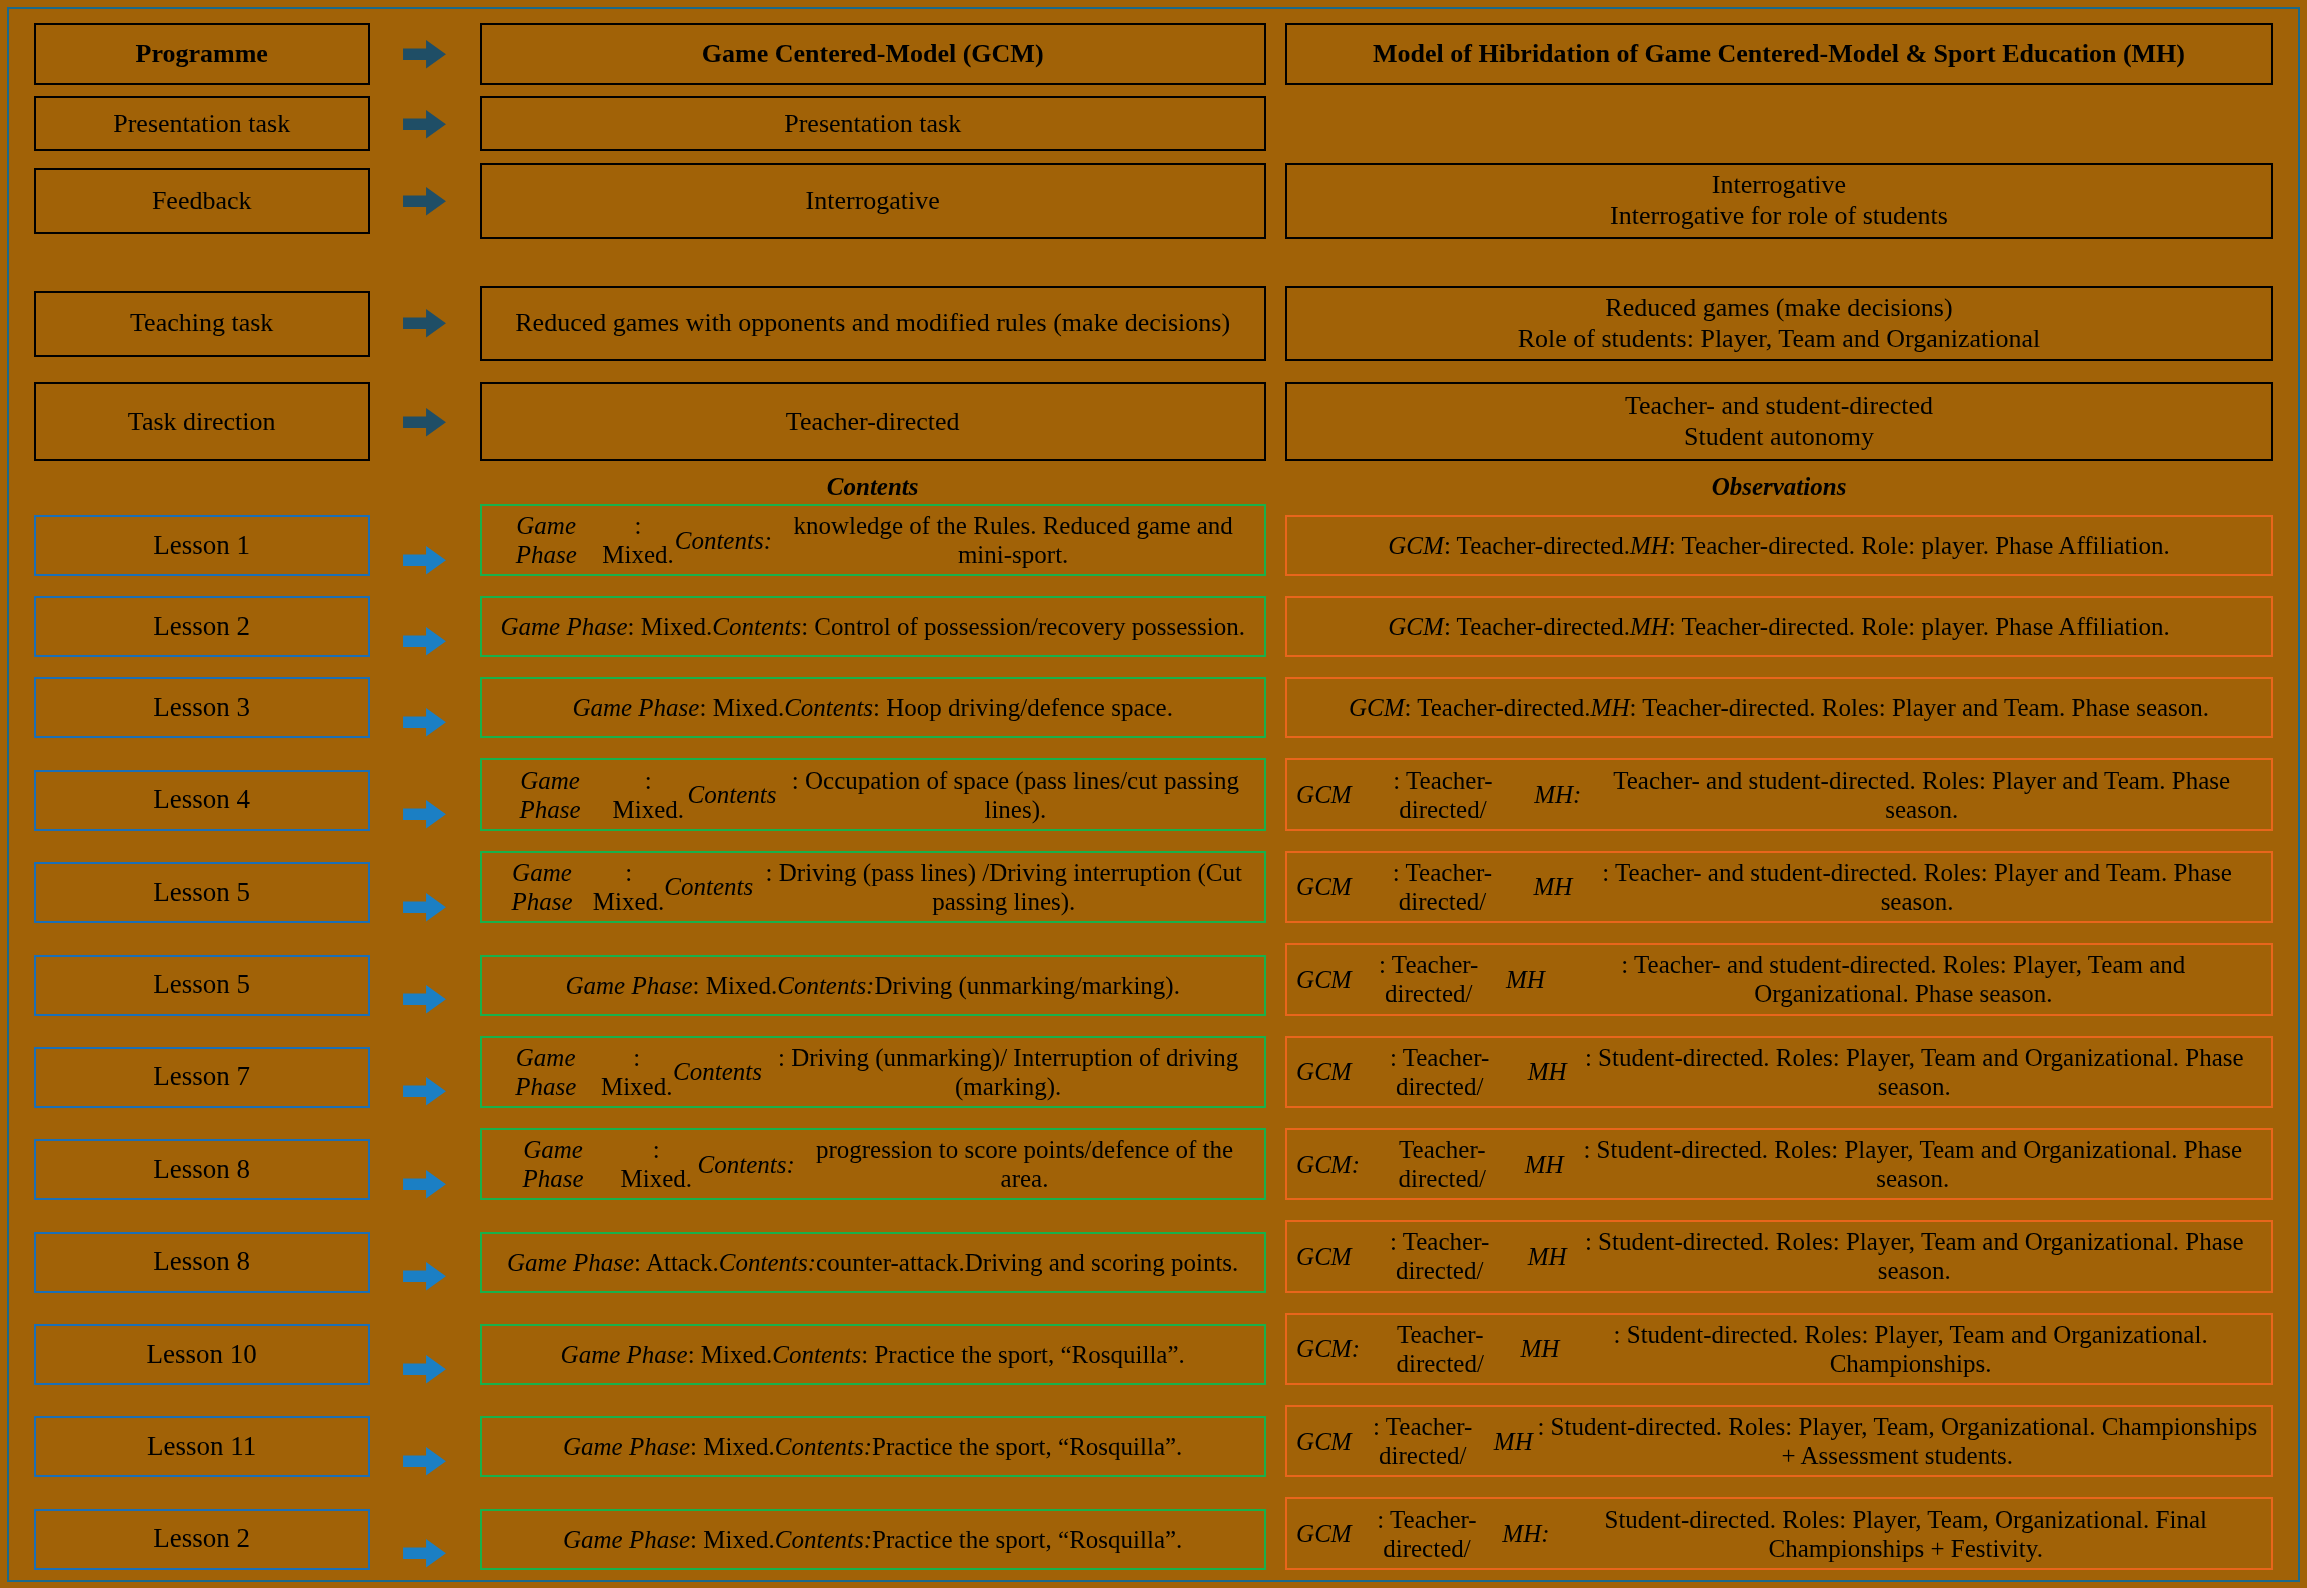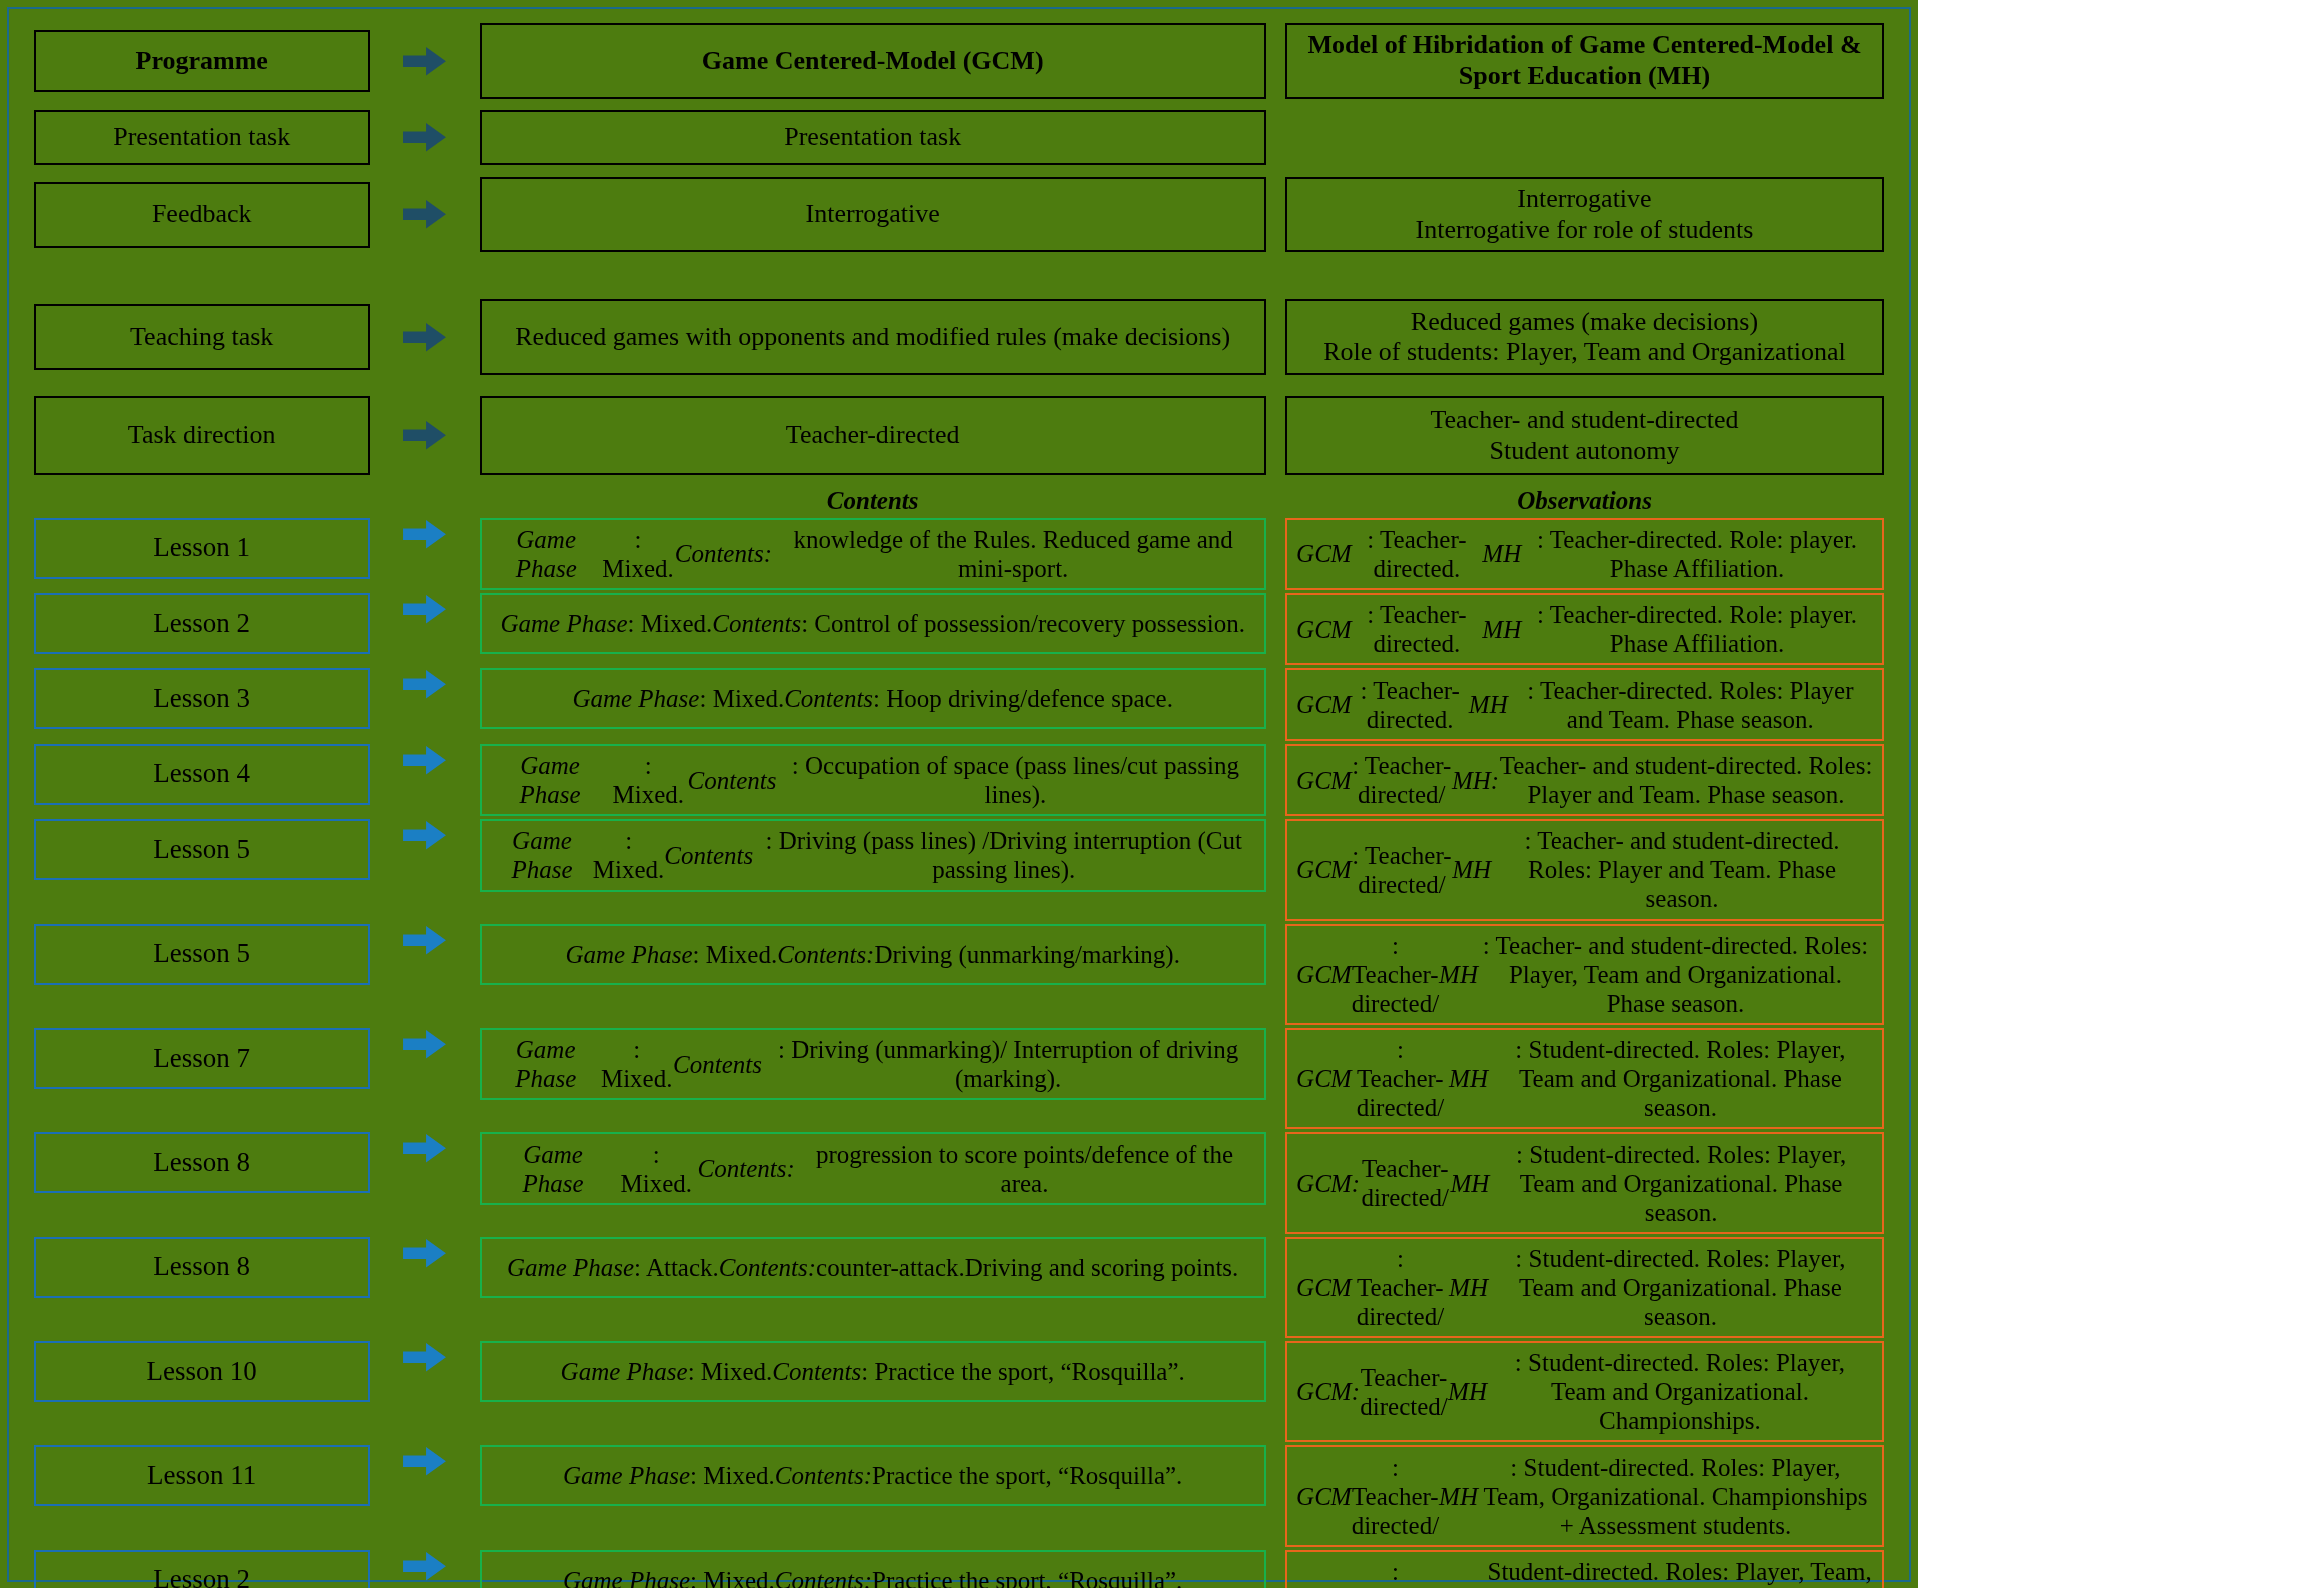--- a/index.html
+++ b/index.html
@@ -4,24 +4,24 @@
 <style>
   html, body {
     margin: 0;
     padding: 0;
     background: #ffffff;
   }
   body {
     font-family: "Liberation Serif", serif;
   }
   #page {
-    width: 1918px;
+    width: 2307px;
     height: 1589px;
     box-sizing: border-box;
-    background: #4d7c0f;
+    background: #a16207;
     padding: 13.6px 15.7px 13.6px 15.7px;
     position: relative;
   }
   .frame {
     position: absolute;
     left: 7.3px;
     top: 7.3px;
     right: 7.3px;
     bottom: 7.3px;
     border: 2.6px solid #1b6a8c;
@@ -115,22 +115,22 @@
   .subhead-text {
     font-size: 25px;
     font-style: italic;
     font-weight: bold;
     text-align: center;
     width: 100%;
   }
 
   .lesson-row {
     display: flex;
-    align-items: flex-start;
-    margin-bottom: 3px;
+    align-items: flex-end;
+    margin-bottom: 20px;
   }
   .lesson-label {
     min-height: 61px;
     font-size: 27px;
   }
   .cell-text {
     font-size: 25px;
     line-height: 1.16;
   }
   .cell-text i {

